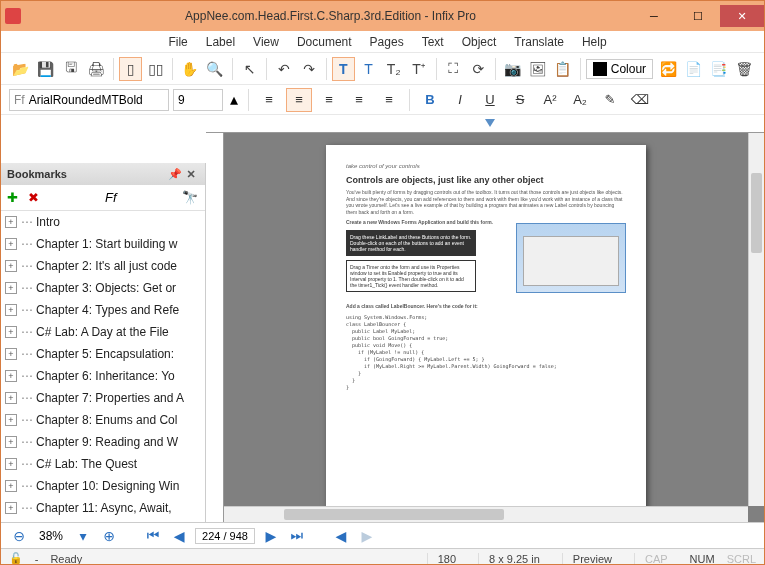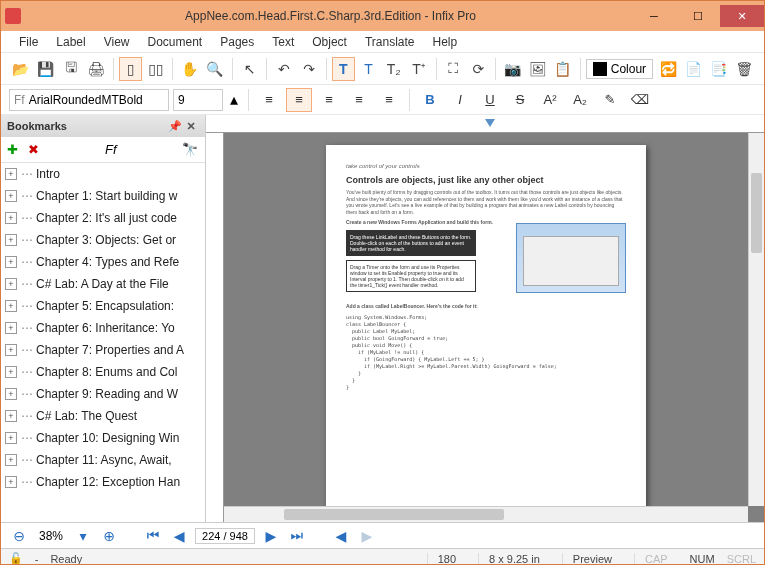--- a/index.html
+++ b/index.html
@@ -3,36 +3,36 @@
 <meta charset="utf-8">
 <style>
 * { box-sizing: border-box; margin: 0; padding: 0; font-family: "Segoe UI", Tahoma, sans-serif; }
 body { width: 765px; height: 565px; background: #fff; overflow: hidden; border: 1px solid #d67b3f; }
 .titlebar { height: 30px; background: #f3ac7c; display: flex; align-items: center; padding-left: 4px; }
 .titlebar .appicon { width: 16px; height: 16px; background: #d44; border-radius: 2px; margin-right: 8px; }
 .titlebar .title { flex: 1; text-align: center; color: #333; font-size: 12px; }
 .titlebar .winbtns { display: flex; }
 .titlebar .winbtn { width: 44px; height: 22px; display: flex; align-items: center; justify-content: center; font-size: 11px; }
 .titlebar .winbtn.close { background: #c75050; color: #fff; }
-.menubar { height: 22px; display: flex; align-items: center; padding-left: 10px; gap: 2px; background: #fff; border-bottom: 1px solid #e8e8e8; font-size: 12px; color: #333; }
+.menubar { height: 22px; display: flex; align-items: center; padding-left: 10px; gap: 2px; background: #fff; border-bottom: 1px solid #e8e8e8; font-size: 12px; color: #333; justify-content: center; }
 .menubar span { padding: 2px 8px; }
 .toolbar { height: 32px; display: flex; align-items: center; padding: 2px 8px; gap: 2px; background: #fff; border-bottom: 1px solid #e8e8e8; }
 .toolbar .btn { width: 24px; height: 24px; display: flex; align-items: center; justify-content: center; border: 1px solid transparent; font-size: 14px; color: #444; }
 .toolbar .btn.active { border: 1px solid #f3ac7c; background: #fdf0e5; }
 .toolbar .sep { width: 1px; height: 22px; background: #ddd; margin: 0 3px; }
 .toolbar .colourbtn { display: flex; align-items: center; gap: 4px; padding: 2px 6px; border: 1px solid #ccc; font-size: 12px; }
 .toolbar .swatch { width: 14px; height: 14px; background: #000; }
 .formatbar { height: 30px; display: flex; align-items: center; padding: 2px 8px; gap: 4px; border-bottom: 1px solid #e8e8e8; }
 .formatbar .fontfamily { height: 22px; border: 1px solid #ccc; padding: 0 4px; font-size: 12px; width: 160px; display: flex; align-items: center; gap: 4px; }
 .formatbar .fontsize { height: 22px; border: 1px solid #ccc; padding: 0 4px; font-size: 12px; width: 50px; display: flex; align-items: center; }
 .formatbar .fbtn { width: 26px; height: 24px; display: flex; align-items: center; justify-content: center; border: 1px solid transparent; font-size: 13px; color: #333; }
 .formatbar .fbtn.active { border: 1px solid #f3ac7c; background: #fdf0e5; }
 .formatbar .sep { width: 1px; height: 22px; background: #ddd; margin: 0 3px; }
 .workarea { display: flex; height: 407px; }
-.sidebar { width: 205px; background: #fff; border-right: 1px solid #ccc; display: flex; flex-direction: column; }
+.sidebar { width: 205px; background: #fff; border-right: 1px solid #ccc; display: flex; flex-direction: column; margin-top: 48px; }
 .sidebar-header { height: 22px; background: linear-gradient(#e8e8e8,#d8d8d8); display: flex; align-items: center; padding: 0 6px; font-size: 11px; color: #333; font-weight: bold; }
 .sidebar-header .spacer { flex: 1; }
 .sidebar-header .pin, .sidebar-header .x { width: 16px; text-align: center; font-size: 11px; color: #555; }
 .sidebar-tools { height: 26px; display: flex; align-items: center; padding: 0 6px; gap: 10px; border-bottom: 1px solid #e0e0e0; font-size: 13px; }
 .sidebar-tools .sl { color: #090; } .sidebar-tools .sr { color: #c00; }
 .bookmarks { flex: 1; overflow: hidden; font-size: 12px; color: #222; }
 .bookmarks .item { display: flex; align-items: center; height: 22px; padding-left: 4px; white-space: nowrap; overflow: hidden; }
 .bookmarks .item .exp { width: 12px; height: 12px; border: 1px solid #999; display: flex; align-items: center; justify-content: center; font-size: 9px; color: #555; margin-right: 4px; line-height: 1; }
 .bookmarks .item .dots { color: #888; margin-right: 4px; letter-spacing: -1px; }
 .canvas { flex: 1; background: #808080; position: relative; overflow: hidden; }

